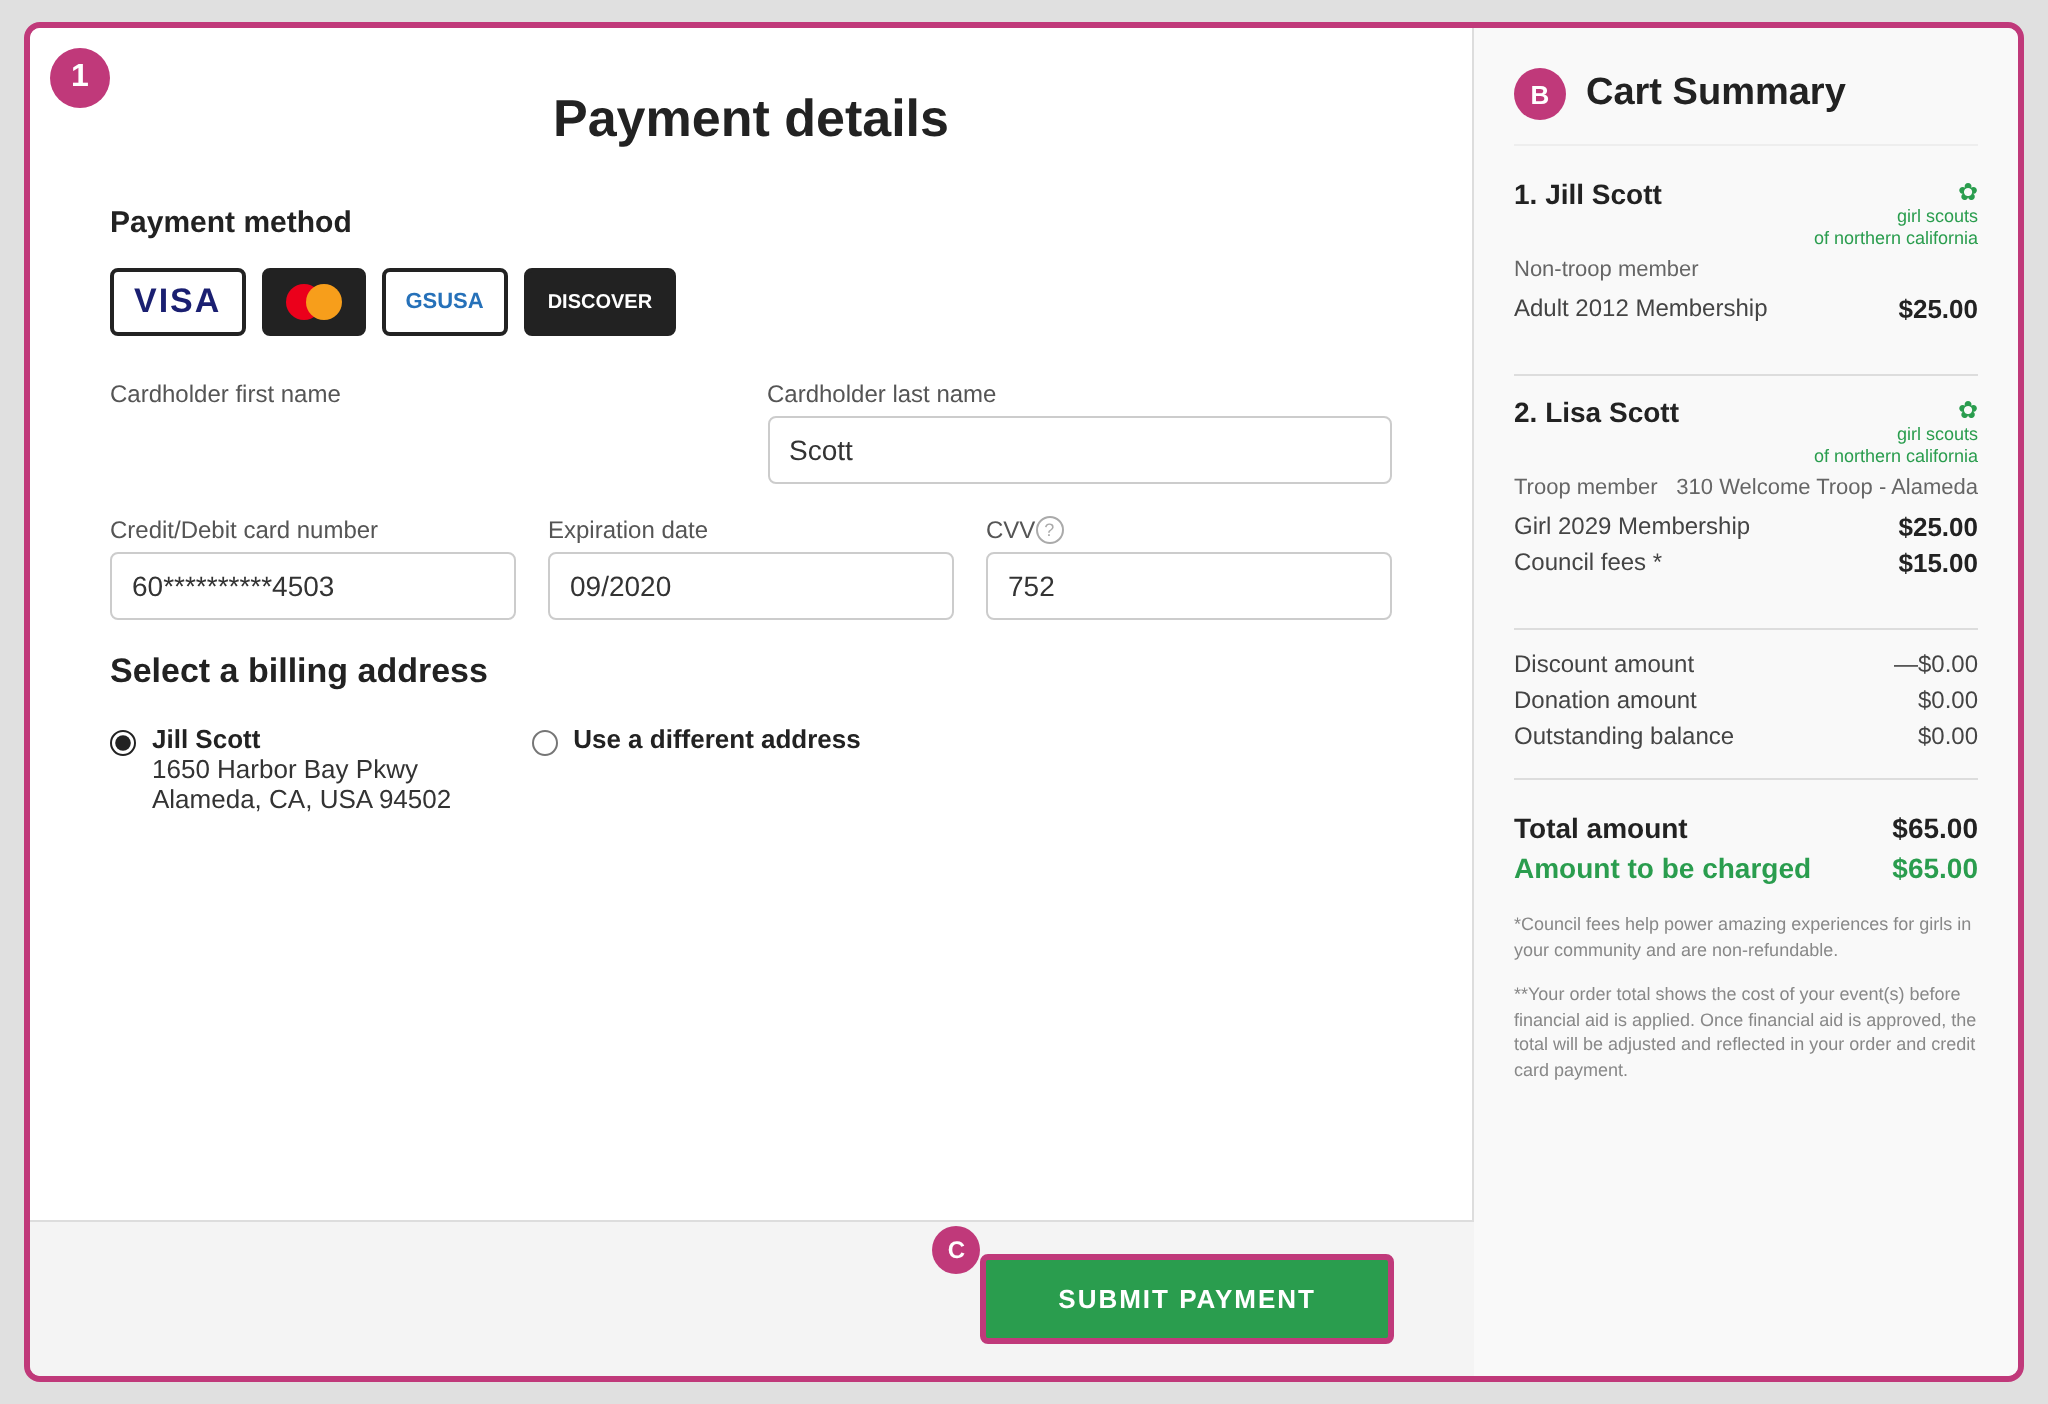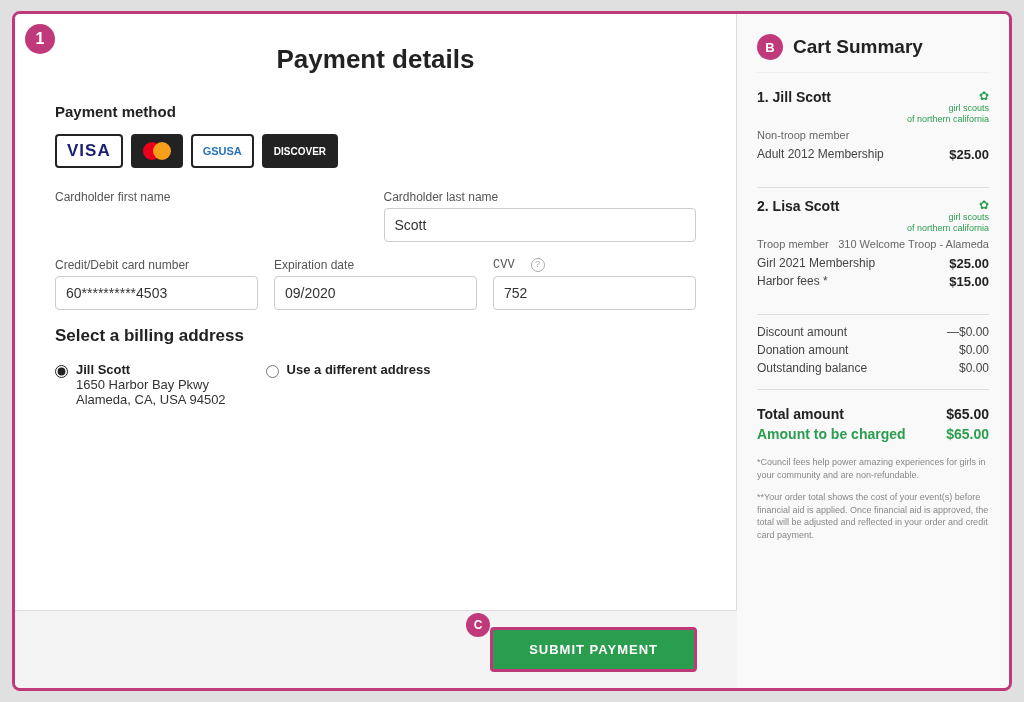--- a/index.html
+++ b/index.html
@@ -298,22 +298,21 @@
       display: flex;
       flex-direction: column;
       flex: 1;
     }
     .payment-card-section {
       position: relative;
     }
     .cvv-label-wrap {
       display: flex;
       align-items: center;
-      gap: 16px;
-      font-family: Liberation Mono, monospace;
+      gap: 0;
     }
     .info-circle {
       width: 14px;
       height: 14px;
       border-radius: 50%;
       border: 1px solid #aaa;
       color: #aaa;
       font-size: 9px;
       display: flex;
       align-items: center;
@@ -455,25 +454,25 @@
             <span>girl scouts</span><br>
             <span>of northern california</span>
           </div>
         </div>
       </div>
       <div class="troop-row">
         <span>Troop member</span>
         <span>310 Welcome Troop - Alameda</span>
       </div>
       <div class="cart-item-row">
-        <span>Girl 2021 Membership</span>
+        <span>Girl 2029 Membership</span>
         <span class="cart-item-price">$25.00</span>
       </div>
       <div class="cart-item-row">
-        <span>Harbor fees *</span>
+        <span>Council fees *</span>
         <span class="cart-item-price">$15.00</span>
       </div>
     </div>
 
     <hr class="cart-divider">
 
     <div class="cart-summary-row">
       <span>Discount amount</span>
       <span>—$0.00</span>
     </div>

